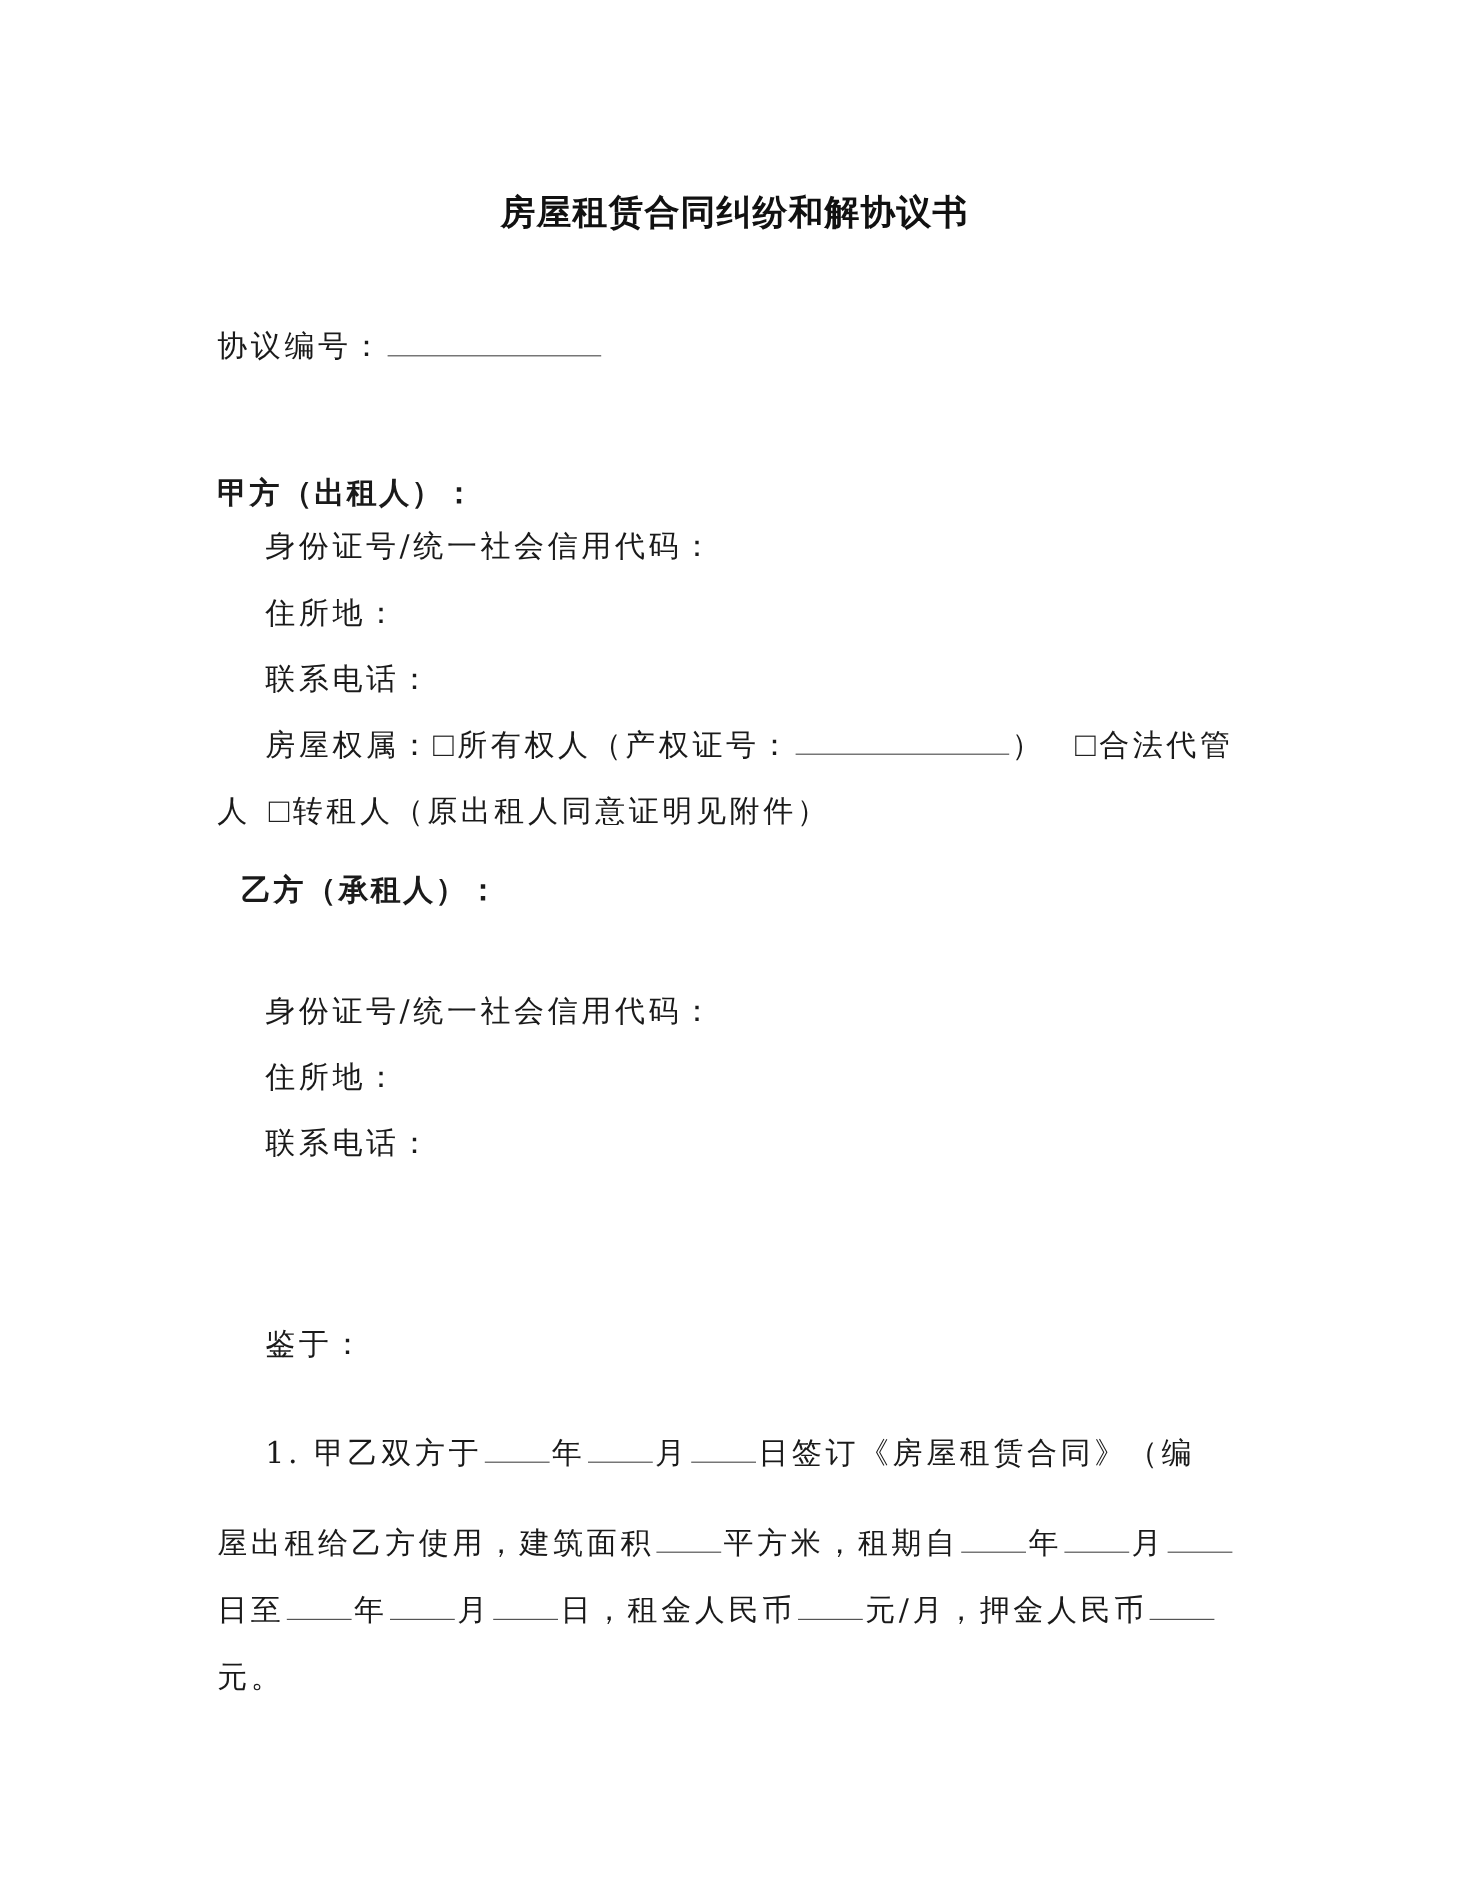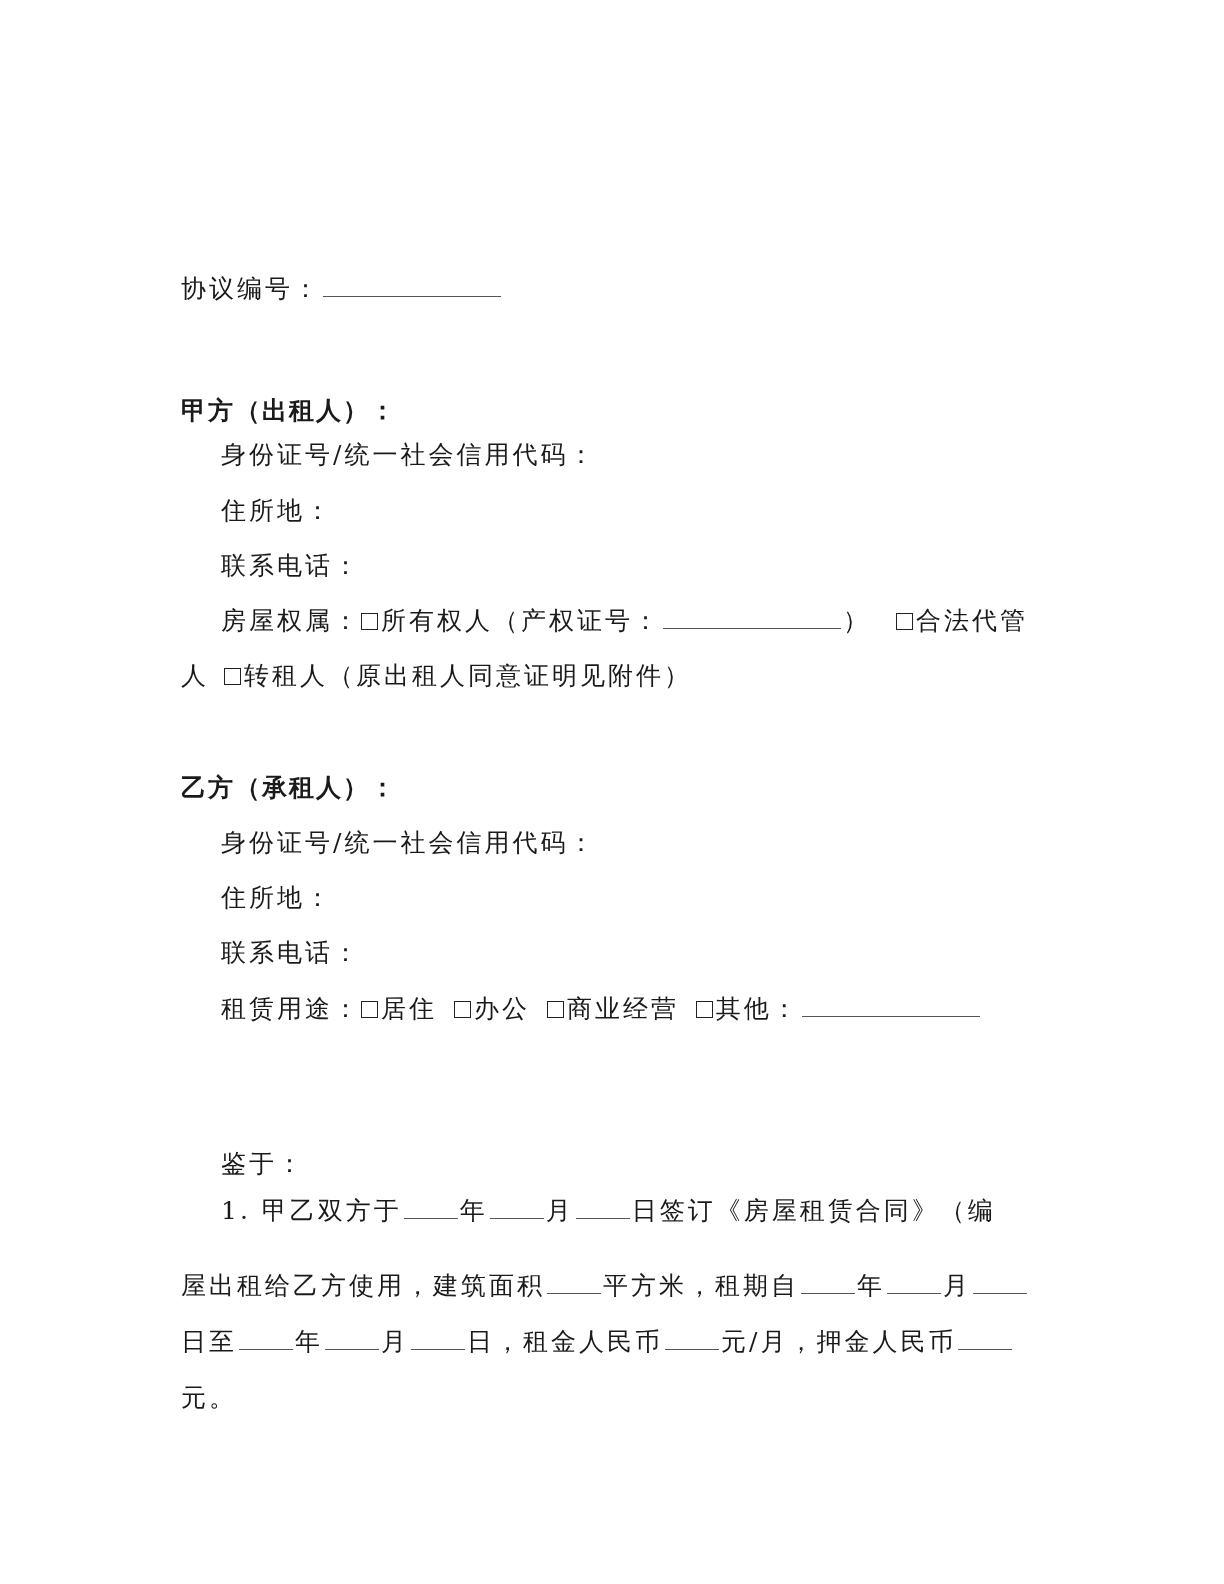--- a/index.html
+++ b/index.html
@@ -27,50 +27,45 @@
   .box {
     display: inline-block; width: 17px; height: 17px; border: 1.5px solid #222;
     vertical-align: -1px; margin-right: 3px; box-sizing: border-box;
   }
 </style>
 </head>
 <body>
 
 <div class="page">
 
+  <div class="title">房屋租赁合同纠纷和解协议书</div>
 
   <div class="line" style="top:274px;text-align:center;">
     <span>协议编号：</span><span class="blank" style="width:178px;"></span>
   </div>
 
   <div class="line heading" style="top:396px;">甲方（出租人）：</div>
   <div class="line indent" style="top:440px;">身份证号/统一社会信用代码：</div>
   <div class="line indent" style="top:496px;">住所地：</div>
   <div class="line indent" style="top:551px;">联系电话：</div>
   <div class="line" style="top:661px;">
     <span>人</span>
     <span class="box" style="margin-left:4px;"></span><span>转租人（原出租人同意证明见附件）</span>
   </div>
   <div class="line indent" style="top:606px;">
     <span>房屋权属：</span><span class="box"></span><span>所有权人（产权证号：</span><span class="blank" style="width:178px;"></span><span>）</span>
     <span style="display:inline-block;width:14px;"></span><span class="box"></span><span>合法代管</span>
   </div>
 
-  <div class="line heading" style="top:773px;">乙方（承租人）：</div>
+  <div class="line heading" style="top:727px;margin-left:20px;">乙方（承租人）：</div>
   <div class="line indent" style="top:828px;">身份证号/统一社会信用代码：</div>
   <div class="line indent" style="top:883px;">住所地：</div>
   <div class="line indent" style="top:938px;">联系电话：</div>
-  <div class="line indent" style="top:994px;">
-    <span>租赁用途：</span><span class="box"></span><span>居住</span>
-    <span class="box" style="margin-left:6px;"></span><span>办公</span>
-    <span class="box" style="margin-left:6px;"></span><span>商业经营</span>
-    <span class="box" style="margin-left:6px;"></span><span>其他：</span><span class="blank" style="width:178px;"></span>
-  </div>
 
-  <div class="line indent" style="top:1149px;">鉴于：</div>
+  <div class="line indent" style="top:1105px;">鉴于：</div>
 
   <div class="line indent" style="top:1160px;margin-top:36px;">
     <span>1. 甲乙双方于</span><span class="blank" style="width:54px;"></span><span>年</span><span class="blank" style="width:54px;"></span><span>月</span><span class="blank" style="width:54px;"></span><span>日签订《房屋租赁合同》（编</span>
   </div>
   <div class="line" style="top:1327px;">
     <span>日至</span><span class="blank" style="width:54px;"></span><span>年</span><span class="blank" style="width:54px;"></span><span>月</span><span class="blank" style="width:54px;"></span><span>日，租金人民币</span><span class="blank" style="width:54px;"></span><span>元/月，押金人民币</span><span class="blank" style="width:54px;"></span>
   </div>
   <div class="line" style="top:1271px;">
     <span>屋出租给乙方使用，建筑面积</span><span class="blank" style="width:54px;"></span><span>平方米，租期自</span><span class="blank" style="width:54px;"></span><span>年</span><span class="blank" style="width:54px;"></span><span>月</span><span class="blank" style="width:54px;"></span>
   </div>

